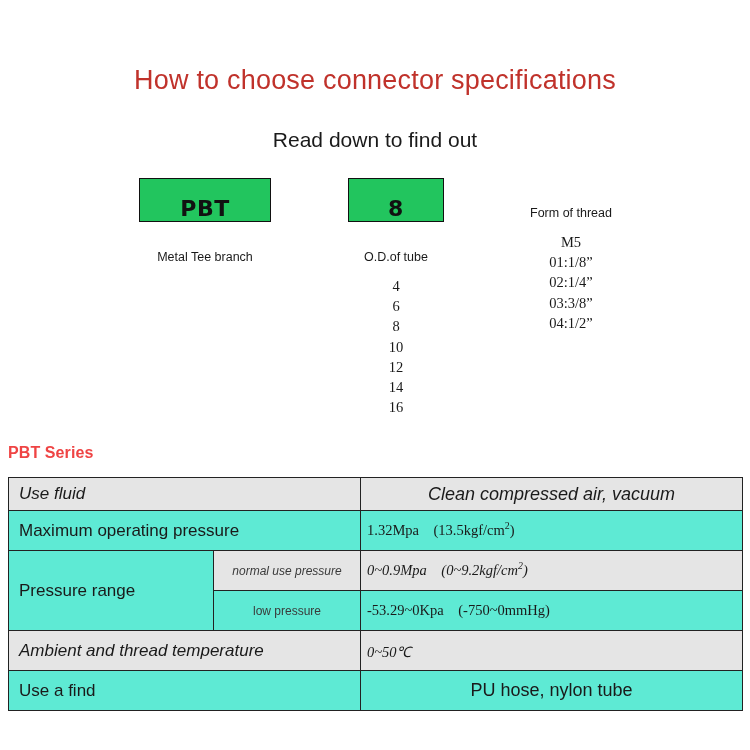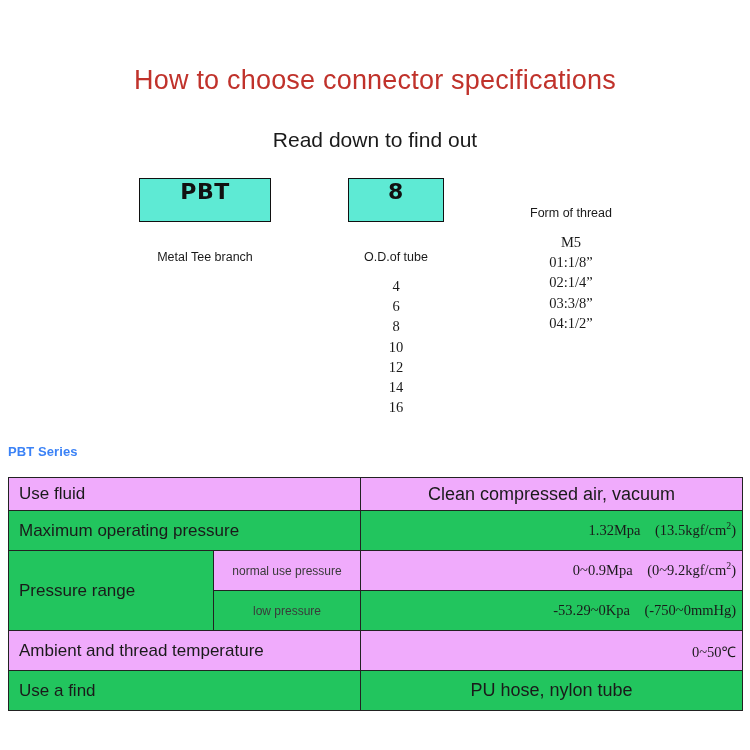--- a/index.html
+++ b/index.html
@@ -56,23 +56,23 @@
   }
   .code-col.c1 { left: 139px; width: 132px; }
   .code-col.c2 { left: 348px; width: 96px; }
   .code-col.c3 { left: 523px; width: 96px; }
 
   .code-box {
     box-sizing: border-box;
     width: 100%;
     height: 44px;
     border: 1.6px solid #111111;
-    background: #5eead4;
+    background: #22c55e;
     display: flex;
-    align-items: flex-start;
+    align-items: flex-end;
     justify-content: center;
   }
   .code-box span {
     font-family: "DejaVu Sans", sans-serif;
     font-weight: bold;
     font-size: 22px;
     letter-spacing: 0.5px;
     color: #111111;
   }
   .code-caption {
@@ -91,23 +91,23 @@
     line-height: 20.2px;
     color: #1a1a1a;
   }
   .code-list div { white-space: nowrap; }
 
   
   .series-label {
     position: absolute;
     left: 8px;
     top: 444px;
-    font-size: 13px;
+    font-size: 16px;
     font-weight: bold;
-    color: #3b82f6;
+    color: #ef4444;
     font-family: "Liberation Sans", sans-serif;
     letter-spacing: 0.1px;
   }
 
   .spec-table {
     position: absolute;
     left: 8px;
     top: 477px;
     width: 734px;
     border-collapse: collapse;
@@ -131,26 +131,26 @@
     font-family: "Liberation Sans", sans-serif;
   }
   .val-big {
     font-size: 18px;
     text-align: center;
     color: #1a1a1a;
     font-family: "Liberation Sans", sans-serif;
   }
   .val-sm {
     font-size: 14.5px;
-    text-align: right;
+    text-align: left;
     color: #1a1a1a;
     font-family: "Liberation Serif", serif;
   }
-  .beige { background: #f0abfc; }
-  .white { background: #22c55e; }
+  .beige { background: #e5e5e5; font-style: italic; }
+  .white { background: #5eead4; }
   sup { font-size: 0.68em; vertical-align: super; line-height: 0; }
 </style>
 </head>
 <body>
 
 <div class="header">
   <h1 class="main-title">How to choose connector specifications</h1>
   <div class="sub-title">Read down to find out</div>
 </div>
 

